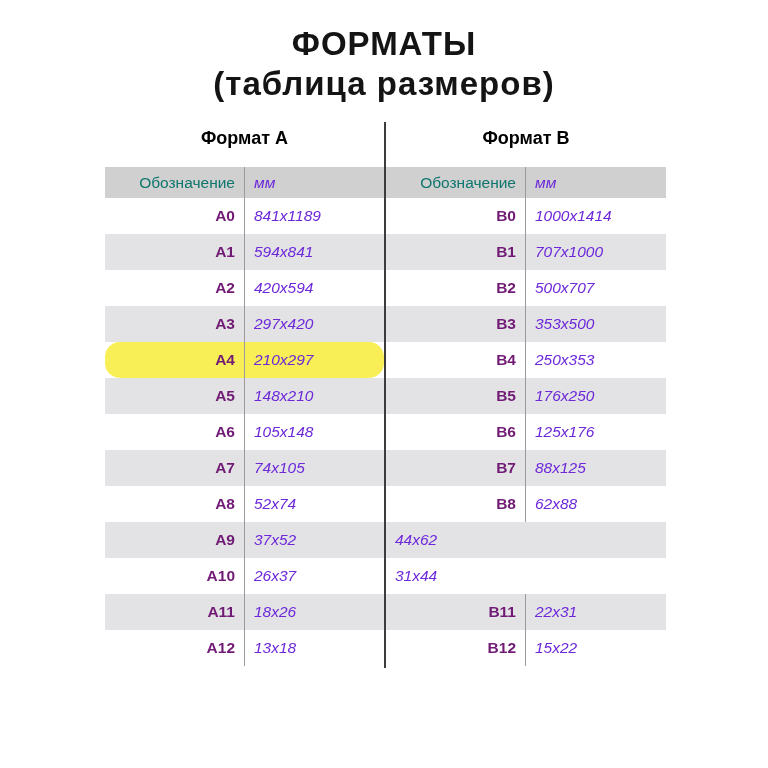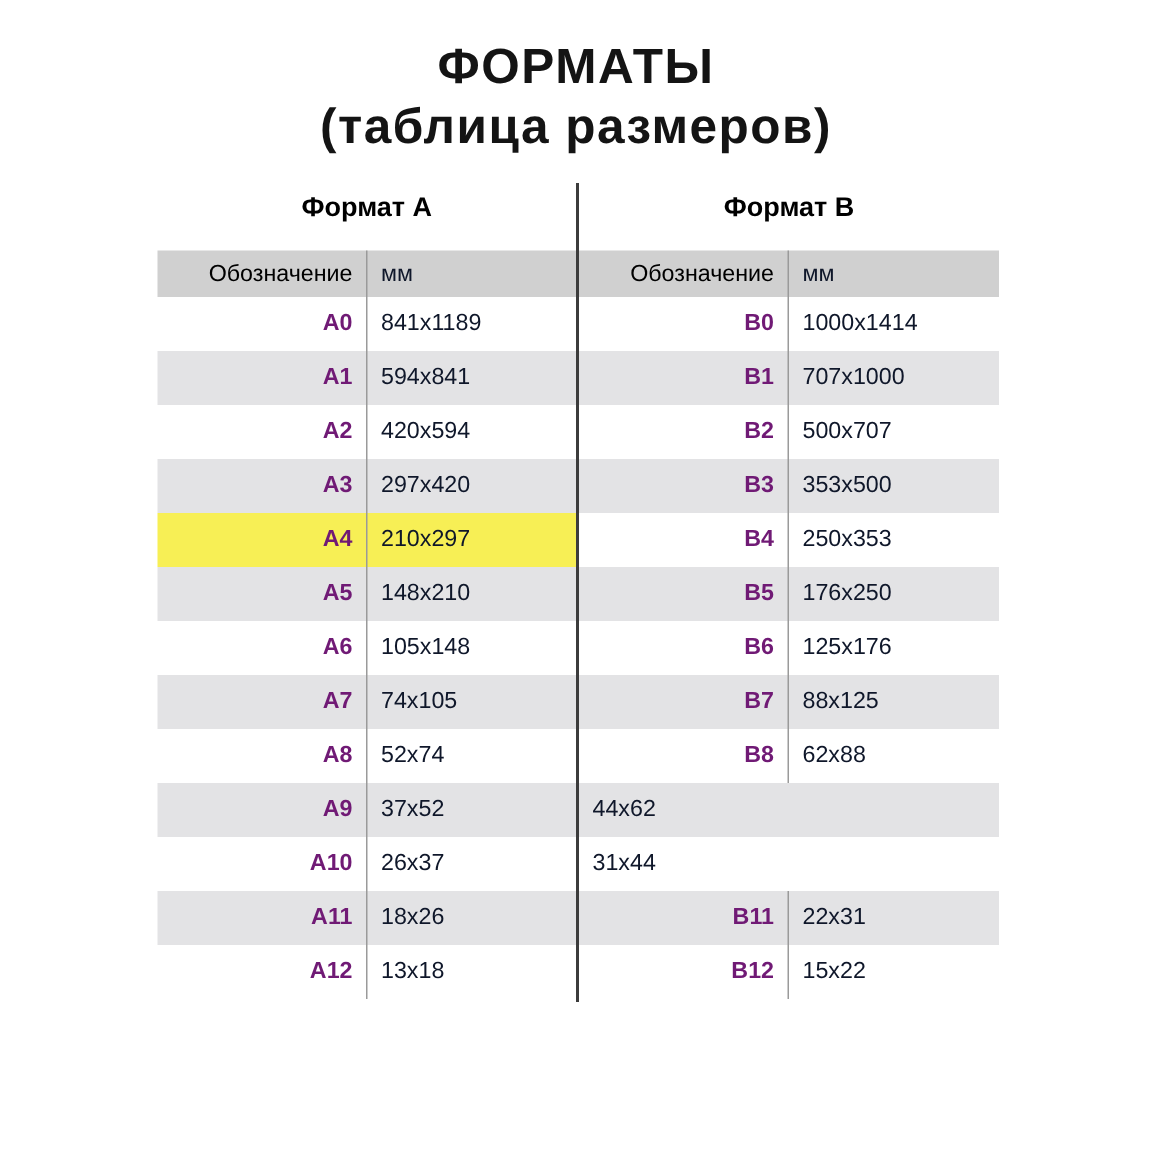--- a/index.html
+++ b/index.html
@@ -42,30 +42,30 @@
 
   .fmt-table{position:absolute;top:167px;width:279px;font-size:15.5px;}
   .fmt-table.a{left:105px;}
   .fmt-table.b{left:386px;width:280px;}
 
   .thead{
     display:flex;height:31px;background:var(--header-bg);
   }
   .row{display:flex;height:36px;}
   .row.alt{background:var(--row-alt-bg);}
-  .row.highlight{background:var(--highlight-bg);}
+  .row.highlight{background:var(--highlight-bg);border-radius:15px;}
 
   .cell{display:flex;align-items:center;box-sizing:border-box;height:100%;}
   .cell.des{
     width:140px;justify-content:flex-end;padding-right:9px;
     border-right:1px solid var(--column-line);
     font-weight:700;color:#701a75;
   }
-  .thead .cell.des{font-weight:400;color:#000000;padding-left:28px;}
-  .cell.mm{flex:1;justify-content:flex-start;padding-left:9px;color:#0f172a;}
+  .thead .cell.des{font-weight:400;color:#0f766e;padding-left:28px;}
+  .cell.mm{flex:1;justify-content:flex-start;padding-left:9px;color:#6d28d9;font-style:italic;}
 </style>
 </head>
 <body>
 
 <div class="page">
 
   <div class="title-line l2">(таблица размеров)</div>
   <div class="title-line l1">ФОРМАТЫ</div>
 
   <div class="fmt-label a">Формат А</div>

